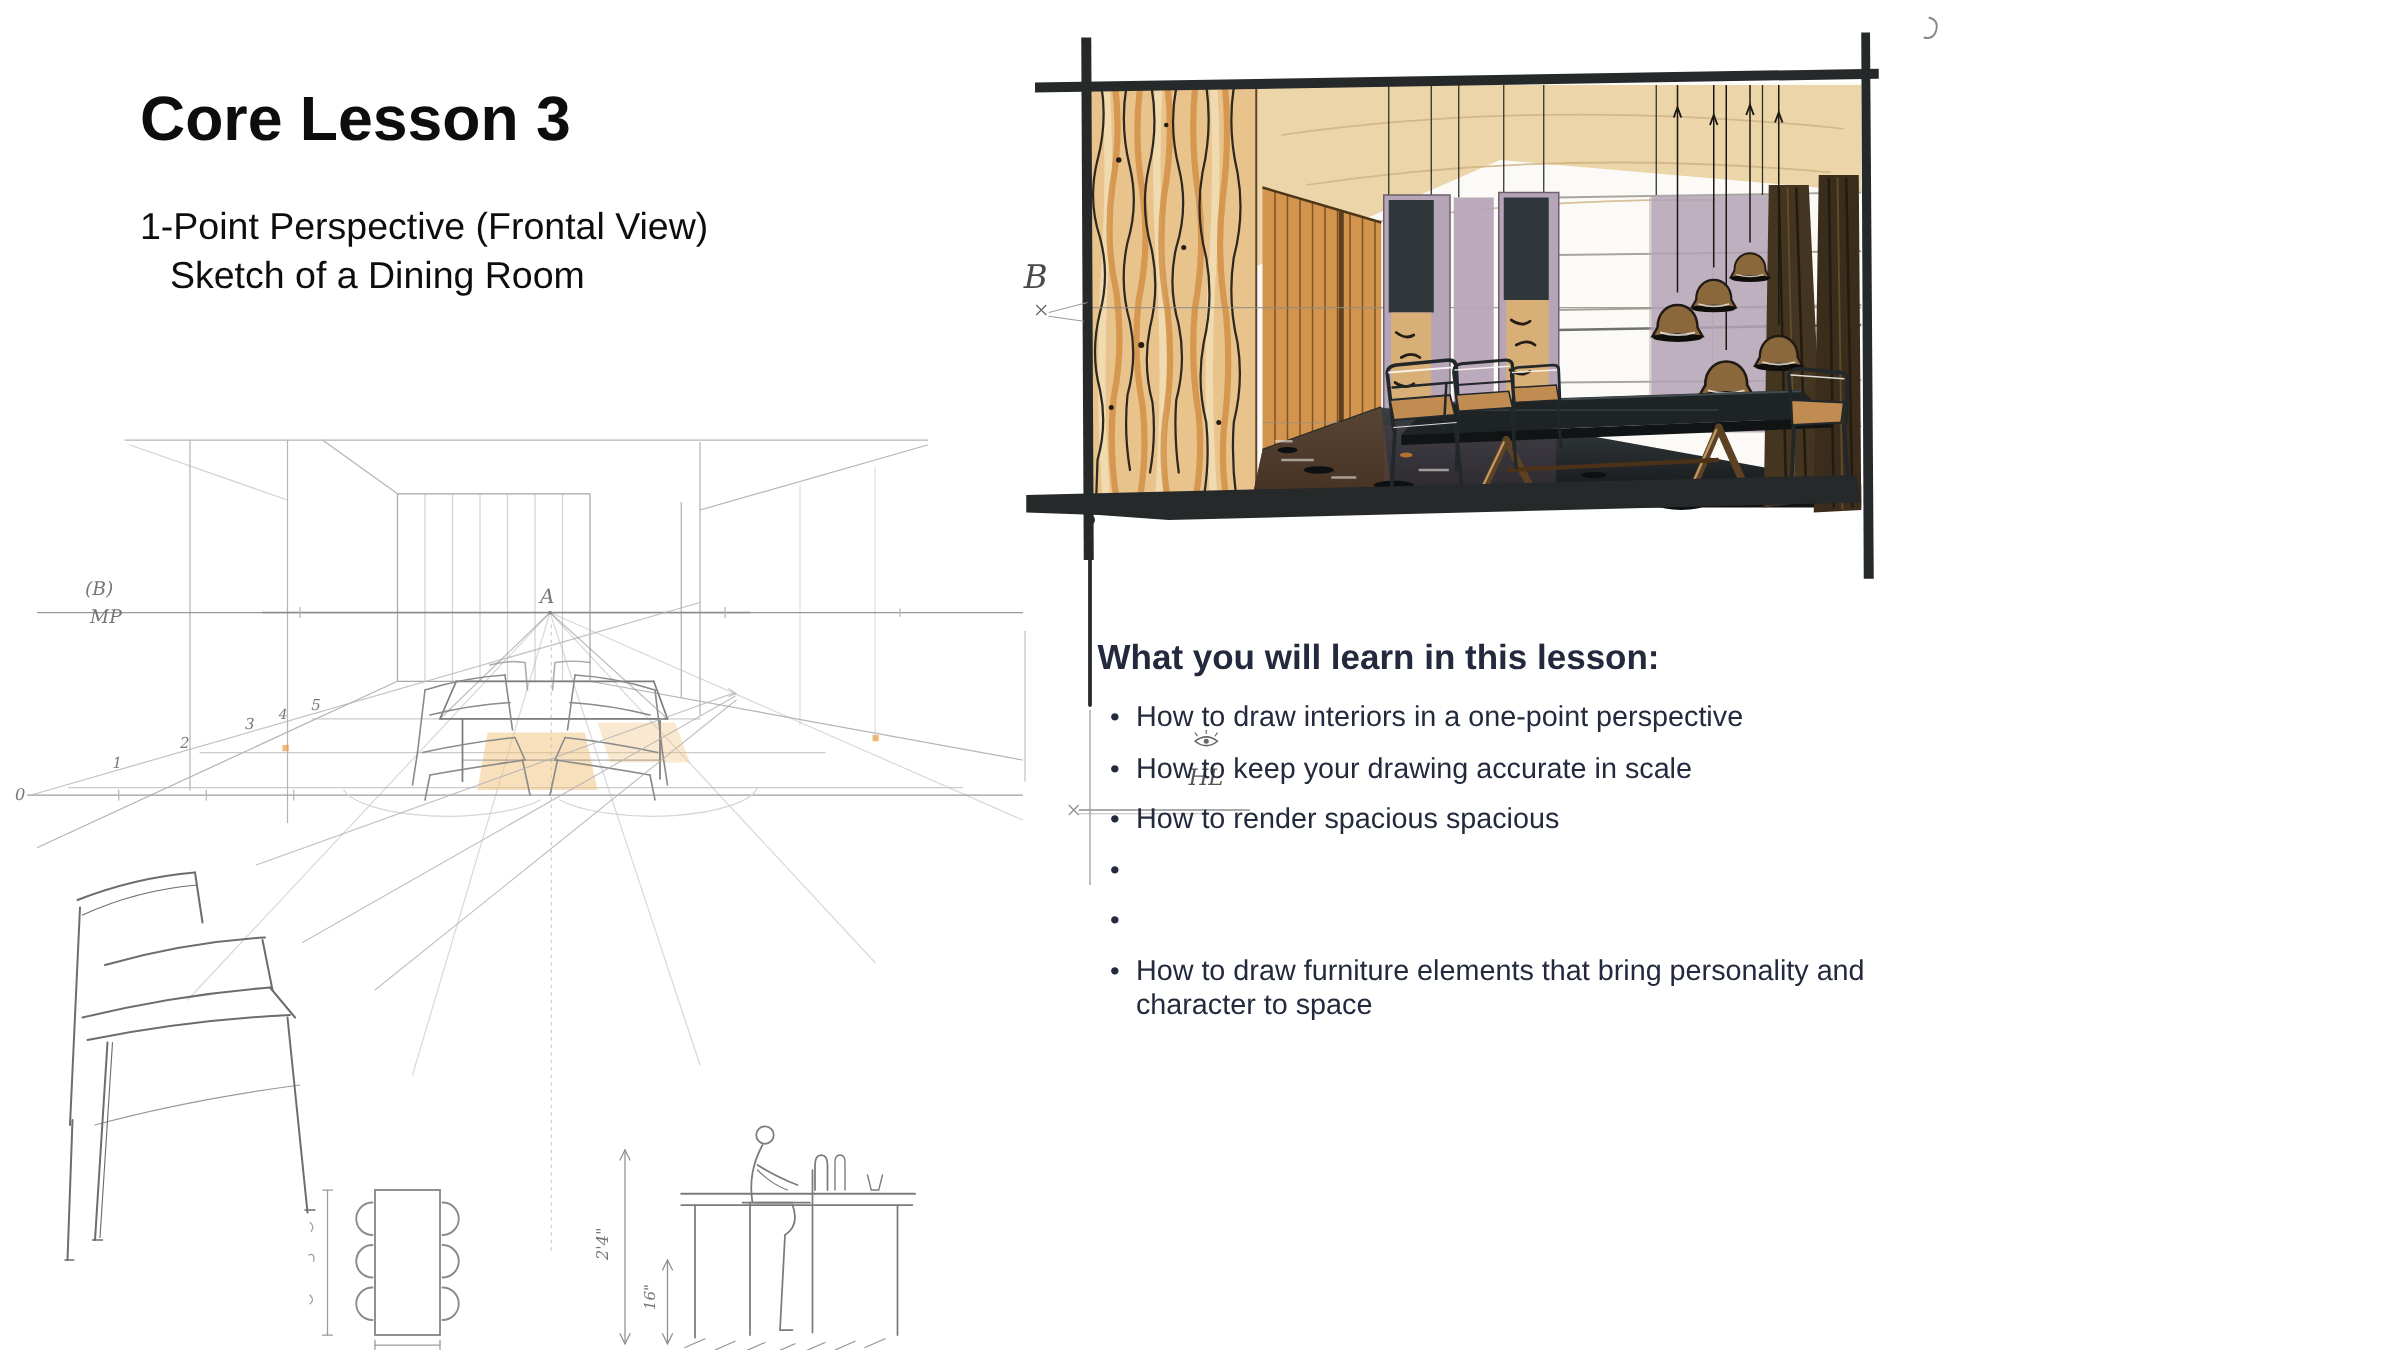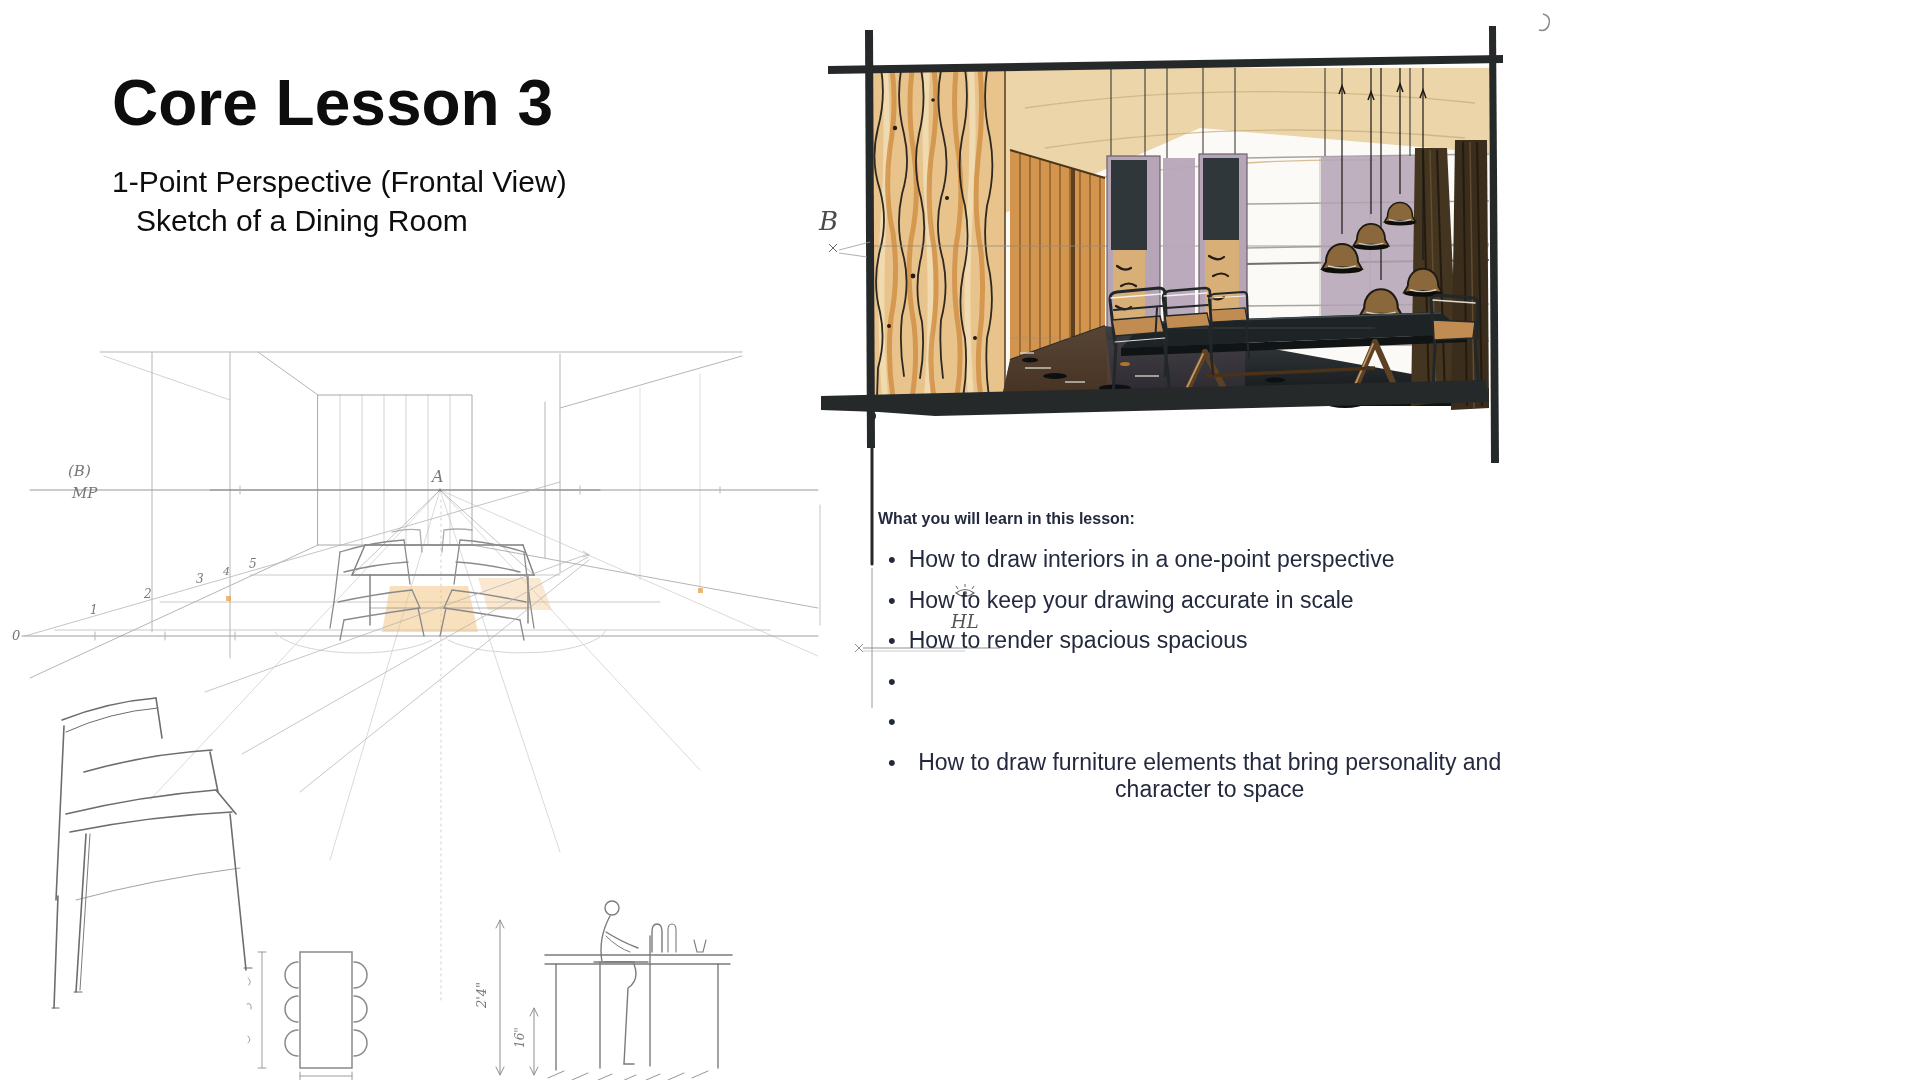--- a/index.html
+++ b/index.html
@@ -1,27 +1,27 @@
 <!DOCTYPE html>
 <html><head>
 <meta charset="utf-8">
 <style>
   html,body{margin:0;padding:0;background:#ffffff;}
   .slide{position:relative;width:1920px;height:1080px;background:#ffffff;overflow:hidden;
          font-family:"Liberation Sans",sans-serif;}
-  .title{position:absolute;left:112px;top:66px;font-size:64px;font-weight:700;color:#0d0d0d;}
+  .title{position:absolute;left:112px;top:66px;font-size:50px;font-weight:700;color:#0d0d0d;}
   .subtitle{position:absolute;left:112px;top:162px;font-size:30px;color:#0d0d0d;line-height:39px;}
   .sub1{font-weight:400;}
   .sub2{font-weight:400;margin-left:24px;}
   .learn{position:absolute;left:878px;top:510px;width:668px;color:#242a3e;}
-  .learn h3{font-size:16px;font-weight:700;margin:0 0 18px 0;color:#242a3e;}
+  .learn h3{font-size:28px;font-weight:700;margin:0 0 18px 0;color:#242a3e;}
   .learn ul{list-style:none;margin:0;padding:0 0 0 10px;}
   .learn li{display:flex;gap:13px;font-size:23px;line-height:27.5px;margin-bottom:13px;font-weight:400;}
   .learn .dot{flex:0 0 auto;font-size:22px;}
-  .learn .txt{max-width:602px;text-align:center;}
+  .learn .txt{max-width:602px;}
   svg{position:absolute;}
   .hand{font-family:"DejaVu Serif",serif;font-style:italic;}
 </style>
 </head>
 <body>
 
 <div class="slide">
 
   <div class="title">Core Lesson 3</div>
   <div class="subtitle">

